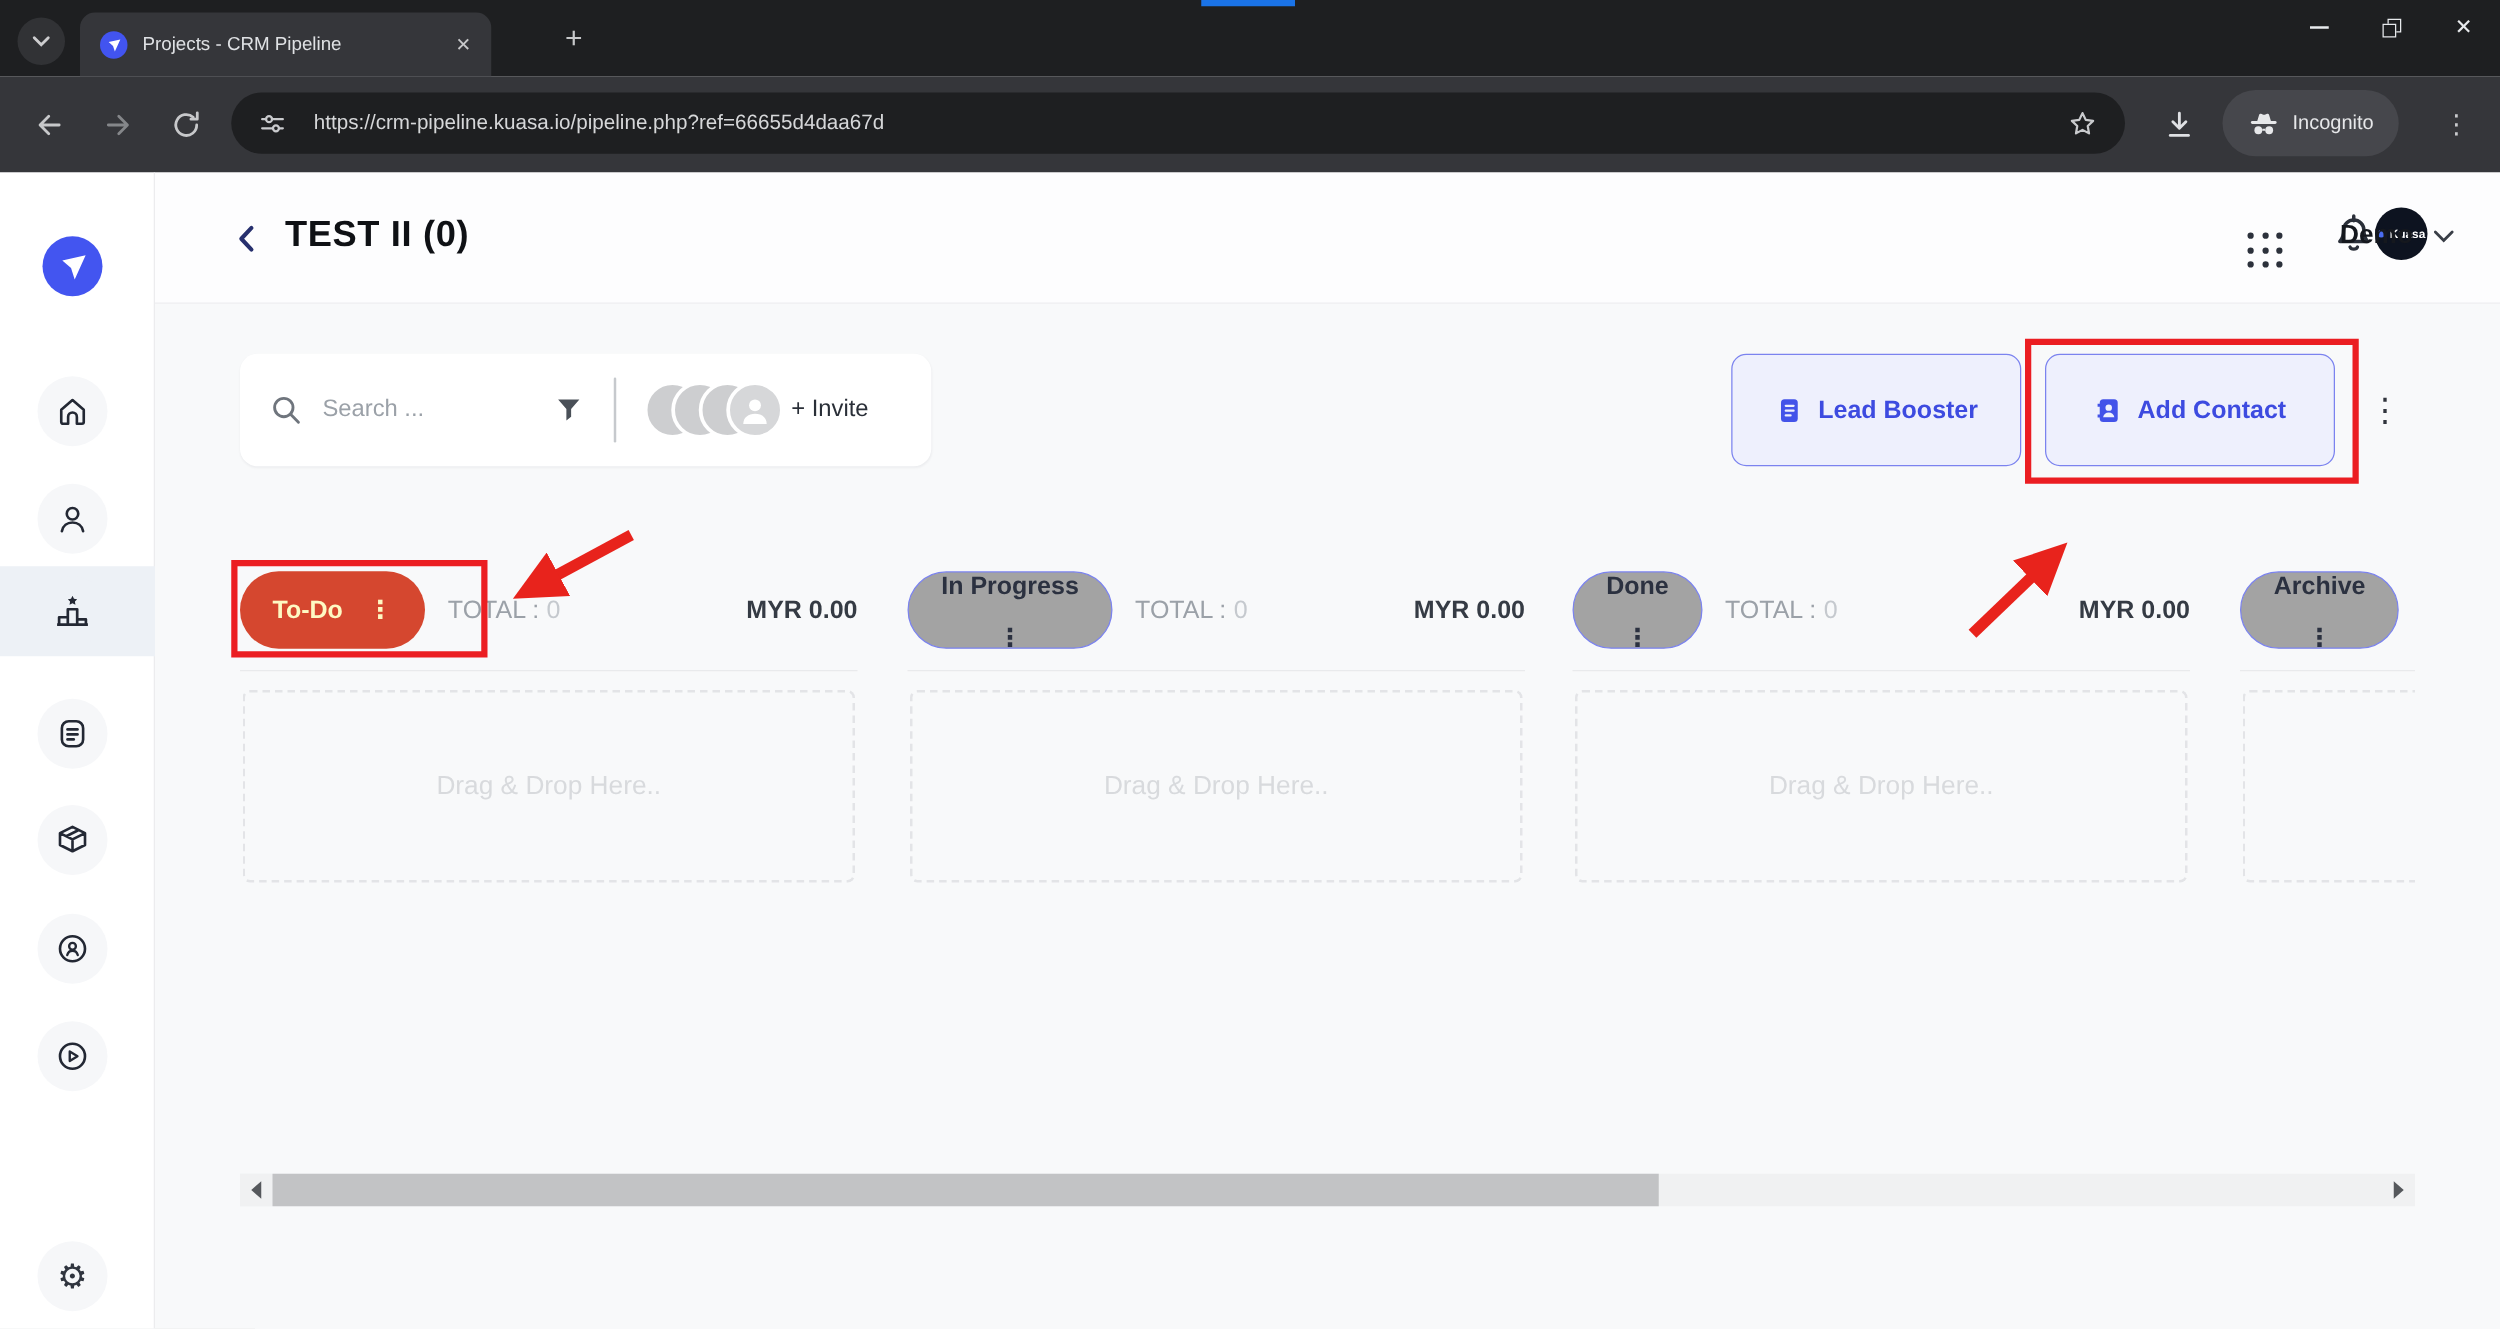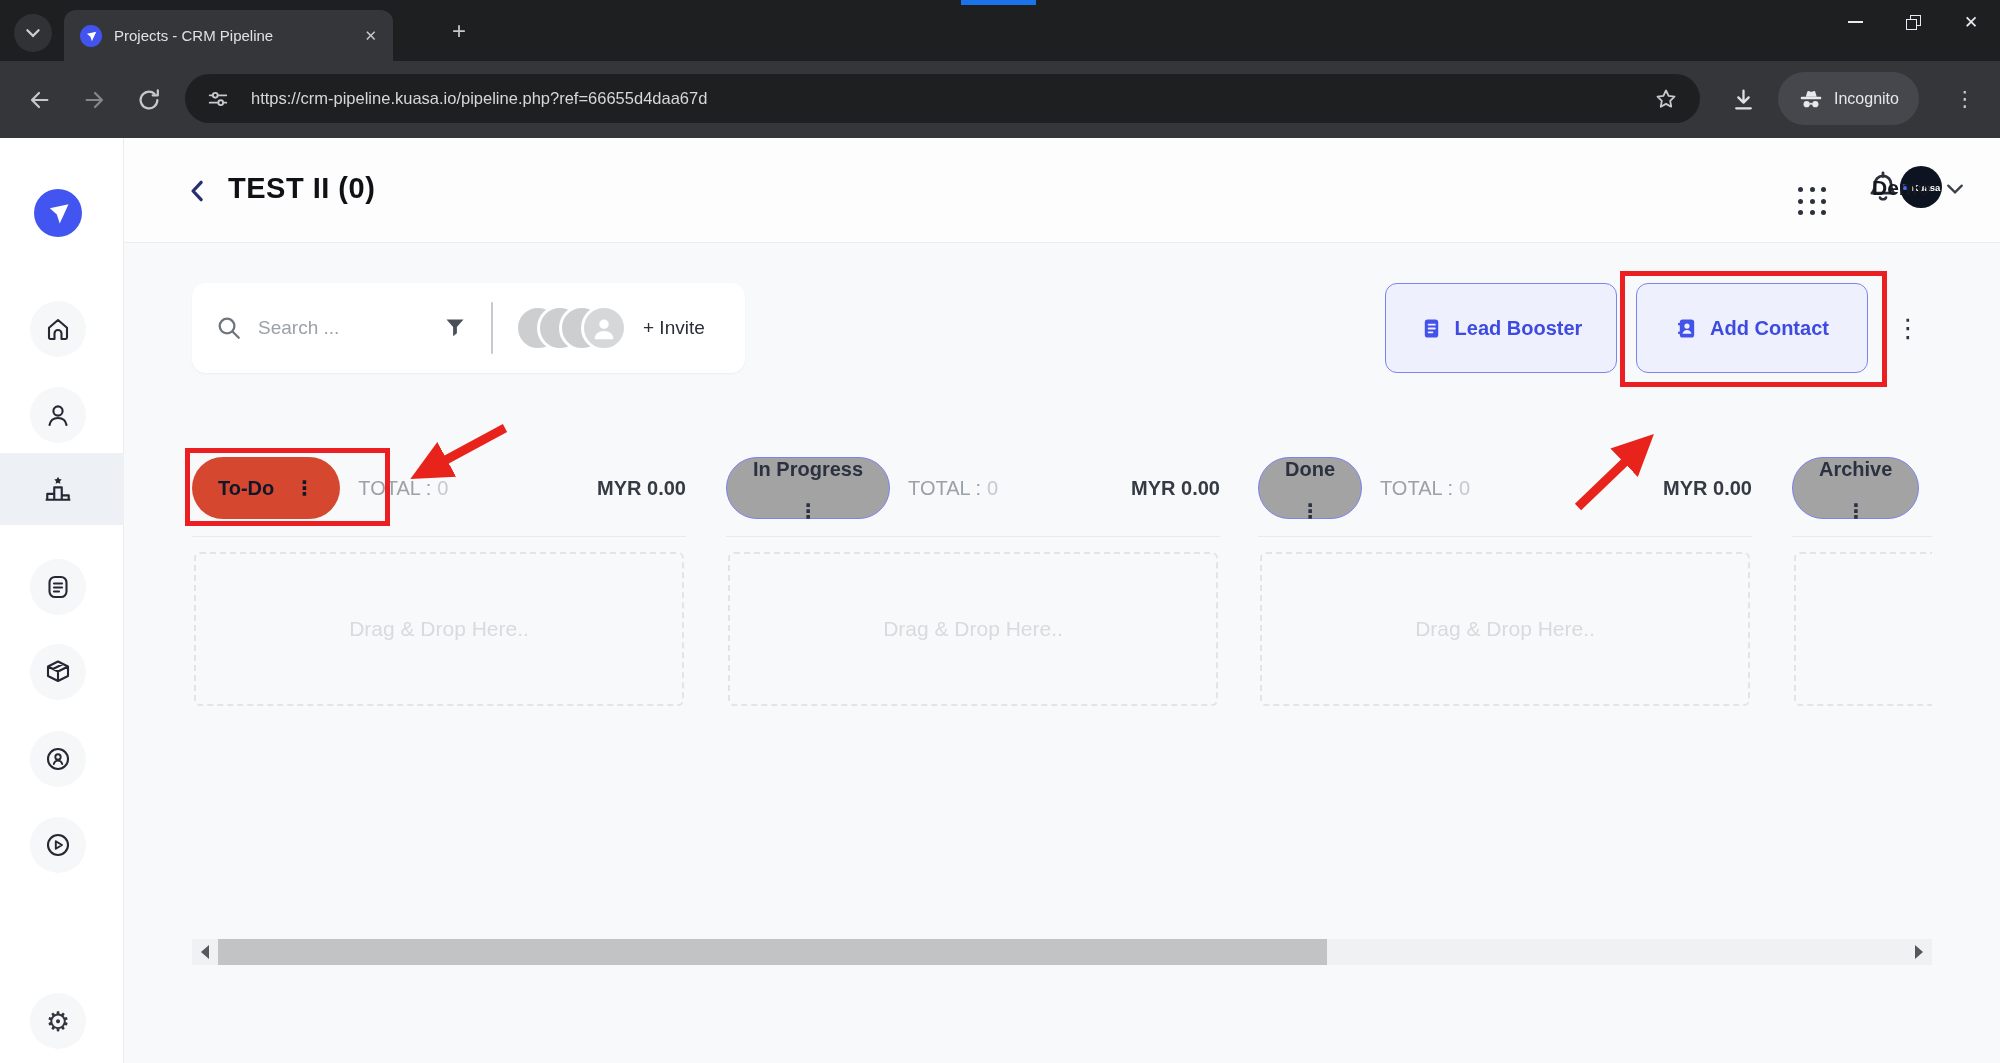--- a/index.html
+++ b/index.html
@@ -72,40 +72,40 @@
   .card{background:#fff;border-radius:14px;box-shadow:0 1px 2px rgba(20,24,31,.05);}
   #searchcard{position:absolute;left:192px;top:283px;width:553px;height:90px;display:flex;align-items:center;}
   #searchcard input{border:none;outline:none;font-size:19px;color:#3a3f47;width:185px;
     font-family:inherit;background:transparent;}
   #searchcard input::placeholder{color:#9ba1a8;}
   .vdivider{width:2px;height:52px;background:#c6c9cd;border-radius:1px;}
   #avatarstack{position:relative;width:116px;height:46px;margin-left:22px;flex:0 0 auto;}
   #avatarstack .av{position:absolute;top:0;width:46px;height:46px;border-radius:50%;background:#cdced0;
     border:3px solid #fff;}
   #avatarstack .av.last{background:#d6d7d9;display:flex;align-items:center;justify-content:center;}
-  #invite-label{font-size:19px;color:#2a2f38;margin-left:12px;white-space:nowrap;}
+  #invite-label{font-size:19px;color:#2a2f38;margin-left:2px;white-space:nowrap;}
 
   #edit-btn{position:absolute;left:1237px;top:283px;width:134px;height:90px;display:flex;
     align-items:center;justify-content:center;gap:12px;font-size:21px;color:#15181e;}
   .indigo-btn{position:absolute;top:283px;width:232px;height:90px;background:#eef0fd;
     border:1.6px solid #7b83ef;border-radius:12px;display:flex;align-items:center;justify-content:center;
     gap:12px;font-size:20px;font-weight:700;color:#3d4be0;}
   #leadbooster-btn{left:1385px;}
   #addcontact-btn{left:1636px;}
   #board-more{position:absolute;left:1893px;top:303px;width:30px;height:50px;color:#30343c;
     font-size:26px;display:flex;align-items:center;justify-content:center;}
 
   
   #board{position:absolute;left:192px;top:440px;width:1740px;height:280px;overflow:hidden;}
   .col{position:absolute;top:0;width:494px;}
   .col-header{height:97px;display:flex;align-items:center;border-bottom:1px solid #e9eaec;}
   .pill{height:62px;border-radius:31px;padding:0 26px;display:inline-flex;align-items:center;gap:20px;
     font-size:20px;font-weight:700;flex:0 0 auto;}
   .pill .dots{font-size:20px;font-weight:700;line-height:1;}
-  .pill.red{background:#d5472f;color:#0f172a;}
+  .pill.red{background:#d5472f;color:#fef9c3;}
   .pill.light{background:#a3a3a3;border:1.6px solid #7b83ef;color:#2b3140;flex-direction:column;}
   .total{margin-left:18px;font-size:20px;color:#9ba1a8;white-space:nowrap;}
   .total b{font-weight:400;color:#c5c9ce;margin-left:6px;}
   .amount{margin-left:auto;font-size:20px;font-weight:600;color:#353b44;white-space:nowrap;}
   .dropzone{margin:15px 0 0 2px;width:490px;height:154px;border:2px dashed #e3e4e7;border-radius:6px;
     display:flex;align-items:center;justify-content:center;font-size:21px;color:#d8dadd;}
 
   
   #hscroll{position:absolute;left:192px;top:939px;width:1740px;height:26px;background:#f0f1f2;}
   #hscroll .thumb{position:absolute;left:26px;top:0;width:1109px;height:26px;background:#c2c3c5;}

